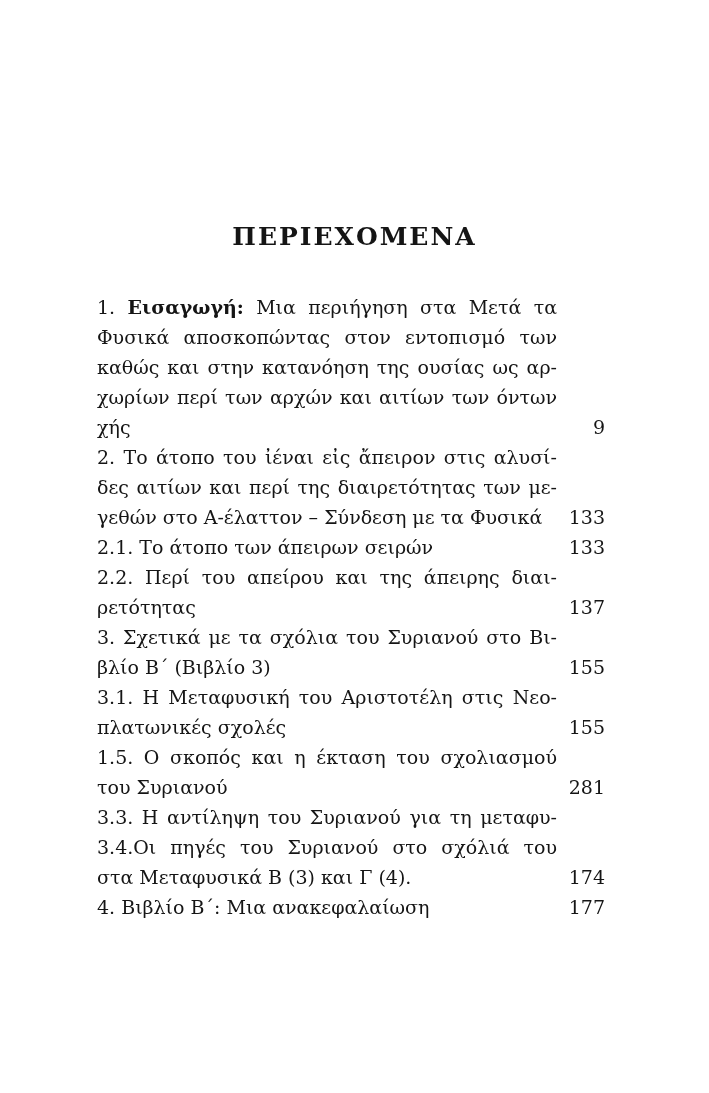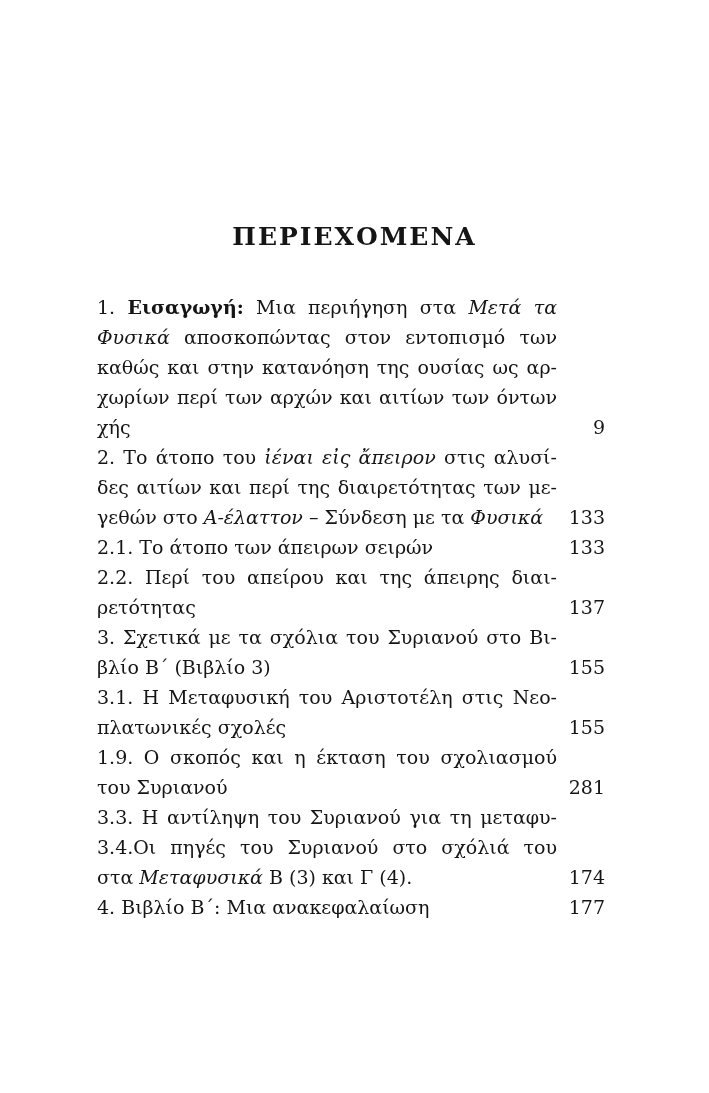--- a/index.html
+++ b/index.html
@@ -39,21 +39,21 @@
   .line-text.justify {
     text-align: justify;
     text-align-last: justify;
   }
   .page-num {
     flex: 1;
     text-align: right;
     font-size: 19px;
   }
   .b { font-weight: bold; }
-  .i { font-style: italic; }
+  .i { }
 </style>
 </head>
 <body>
 
 <div class="sheet">
 
   <div class="page-title">ΠΕΡΙΕΧΟΜΕΝΑ</div>
 
   <div class="toc">
 
@@ -117,21 +117,21 @@
     <div class="toc-line">
       <span class="line-text justify"><span>3.1. Η Μεταφυσική του Αριστοτέλη στις Νεο-</span></span>
     </div>
 
     <div class="toc-line">
       <span class="line-text"><span>πλατωνικές σχολές</span></span>
       <span class="page-num">155</span>
     </div>
 
     <div class="toc-line">
-      <span class="line-text justify"><span>1.9. Ο σκοπός και η έκταση του σχολιασμού</span></span>
+      <span class="line-text justify"><span>1.5. Ο σκοπός και η έκταση του σχολιασμού</span></span>
     </div>
 
     <div class="toc-line">
       <span class="line-text"><span>του Συριανού</span></span>
       <span class="page-num">281</span>
     </div>
 
     <div class="toc-line">
       <span class="line-text justify"><span>3.3. Η αντίληψη του Συριανού για τη μεταφυ-</span></span>
     </div>

